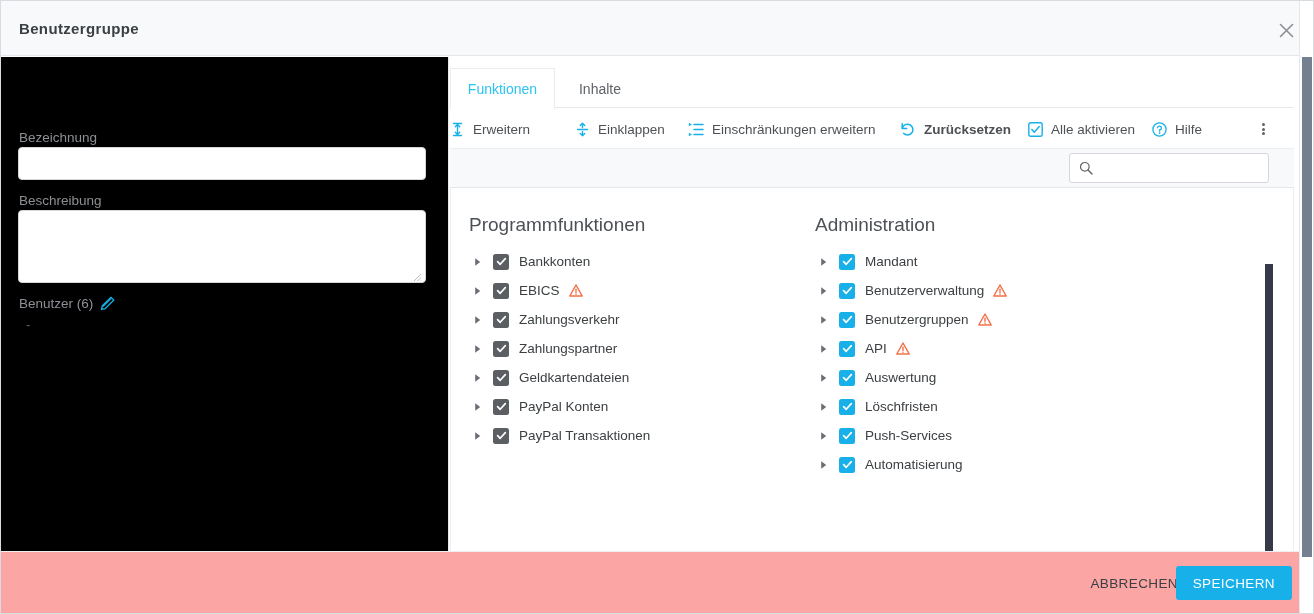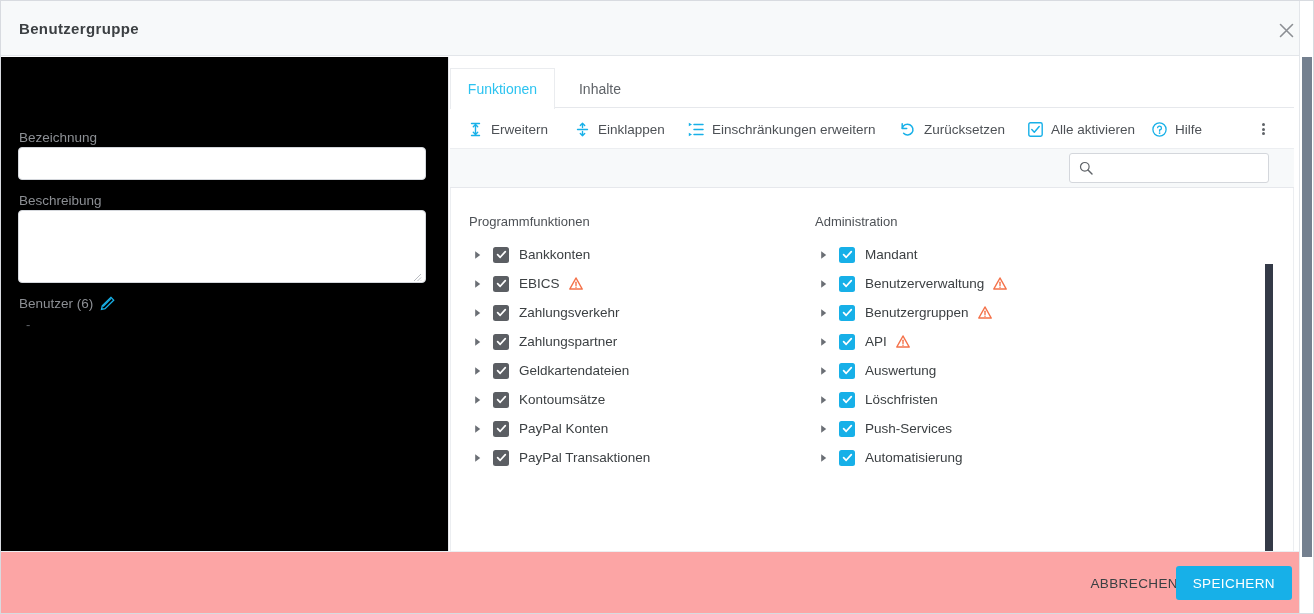--- a/index.html
+++ b/index.html
@@ -155,24 +155,24 @@
   .tool-btn {
     position: absolute;
     top: 0; height: 40px;
     display: flex; align-items: center; gap: 8px;
     font-size: 13.5px;
     color: #4d5156;
     cursor: pointer;
     white-space: nowrap;
   }
   .tool-btn svg { display: block; flex: 0 0 auto; }
-  #tb-erweitern  { left: 18px; align-items: center; }
+  #tb-erweitern  { left: 0; align-items: center; }
   #tb-einklappen { left: 125px; }
   #tb-einschr    { left: 238px; justify-content: flex-end; }
-  #tb-zuruecksetzen { left: 450px; }
+  #tb-zuruecksetzen { left: 450px; font-weight: bold; }
   #tb-alleakt    { left: 578px; }
   #tb-hilfe      { left: 702px; }
   #tb-kebab {
     position: absolute;
     left: 800px; top: 0;
     width: 26px; height: 40px;
     display: flex; align-items: center; justify-content: center;
     cursor: pointer;
   }
   .kebab-dot {
@@ -220,21 +220,21 @@
     overflow: hidden;
   }
   .tree-column {
     position: absolute;
     top: 0;
     width: 350px;
   }
   #column-programmfunktionen { left: 18px; }
   #column-administration     { left: 364px; }
   .column-title {
-    font-size: 13px;
+    font-size: 19px;
     color: #4d5156;
     margin: 0 0 11px 0;
     padding-top: 26px;
   }
   .tree-row {
     display: flex;
     align-items: center;
     height: 29px;
     cursor: pointer;
   }
@@ -531,33 +531,20 @@
               <span class="tree-arrow">
                 <svg width="10" height="10" viewBox="0 0 10 10">
                   <path d="M2.2 1.2 L7.2 5 L2.2 8.8 Z" fill="#6b6f75"></path>
                 </svg>
               </span>
               <span class="tree-check gray">
                 <svg width="11" height="11" viewBox="0 0 11 11">
                   <path d="M1.6 5.6 L4.2 8.3 L9.3 2.6" stroke="#ffffff" stroke-width="1.7" fill="none" stroke-linecap="round" stroke-linejoin="round"></path>
                 </svg>
               </span>
-              <span class="tree-label">Kontoumsätze</span>
-            </div>
-            <div class="tree-row">
-              <span class="tree-arrow">
-                <svg width="10" height="10" viewBox="0 0 10 10">
-                  <path d="M2.2 1.2 L7.2 5 L2.2 8.8 Z" fill="#6b6f75"></path>
-                </svg>
-              </span>
-              <span class="tree-check gray">
-                <svg width="11" height="11" viewBox="0 0 11 11">
-                  <path d="M1.6 5.6 L4.2 8.3 L9.3 2.6" stroke="#ffffff" stroke-width="1.7" fill="none" stroke-linecap="round" stroke-linejoin="round"></path>
-                </svg>
-              </span>
               <span class="tree-label">PayPal Konten</span>
             </div>
             <div class="tree-row">
               <span class="tree-arrow">
                 <svg width="10" height="10" viewBox="0 0 10 10">
                   <path d="M2.2 1.2 L7.2 5 L2.2 8.8 Z" fill="#6b6f75"></path>
                 </svg>
               </span>
               <span class="tree-check gray">
                 <svg width="11" height="11" viewBox="0 0 11 11">

